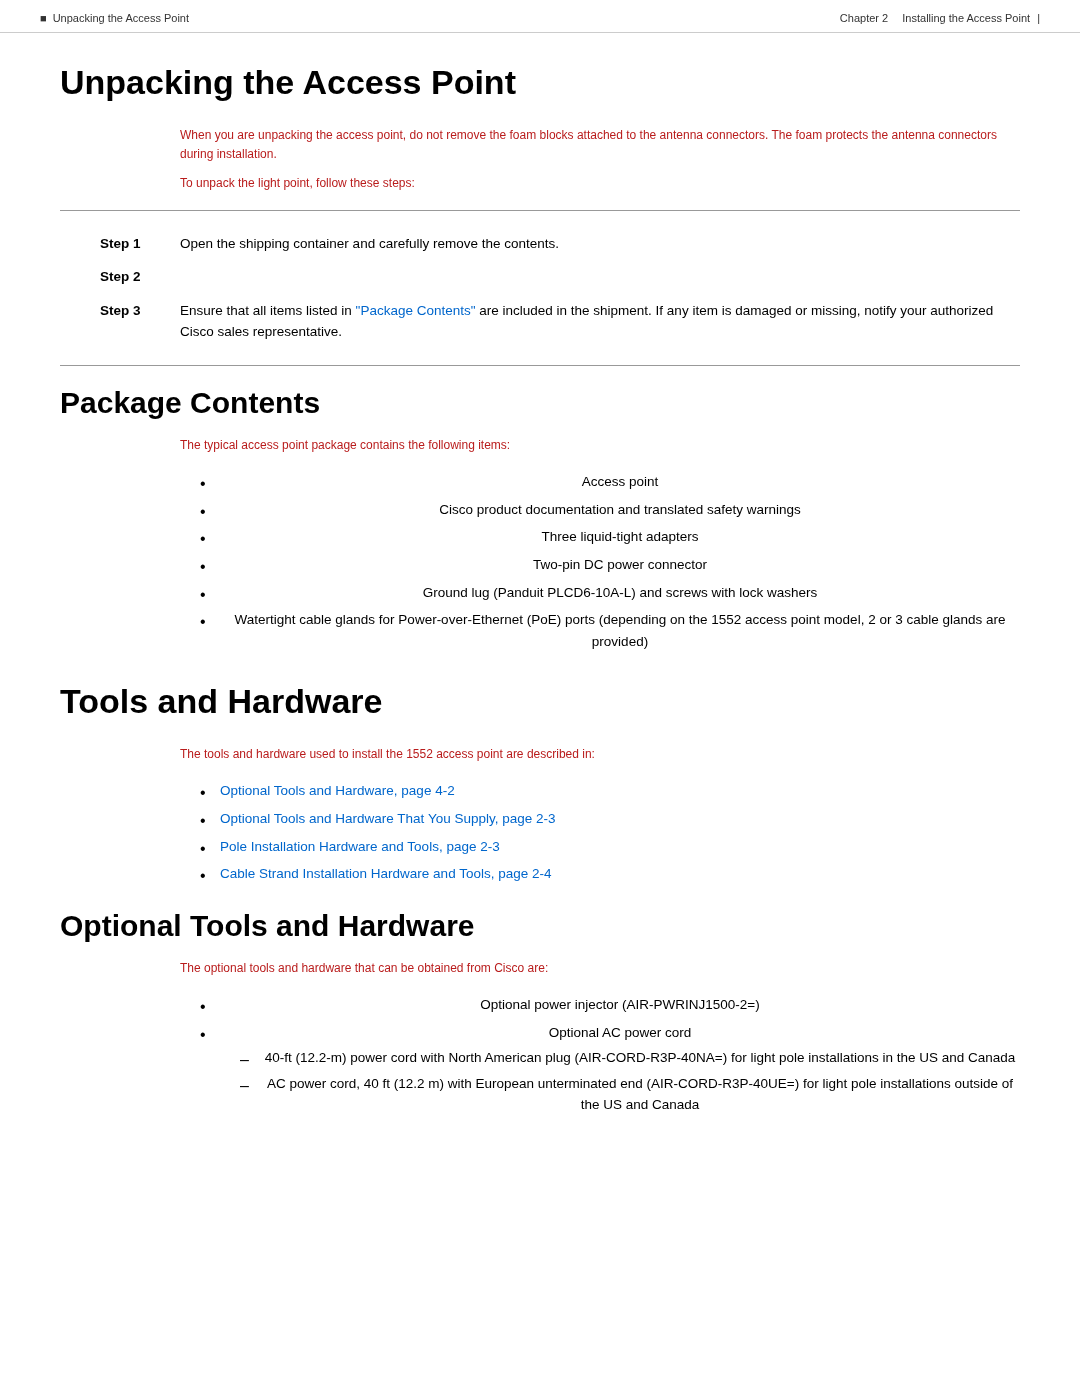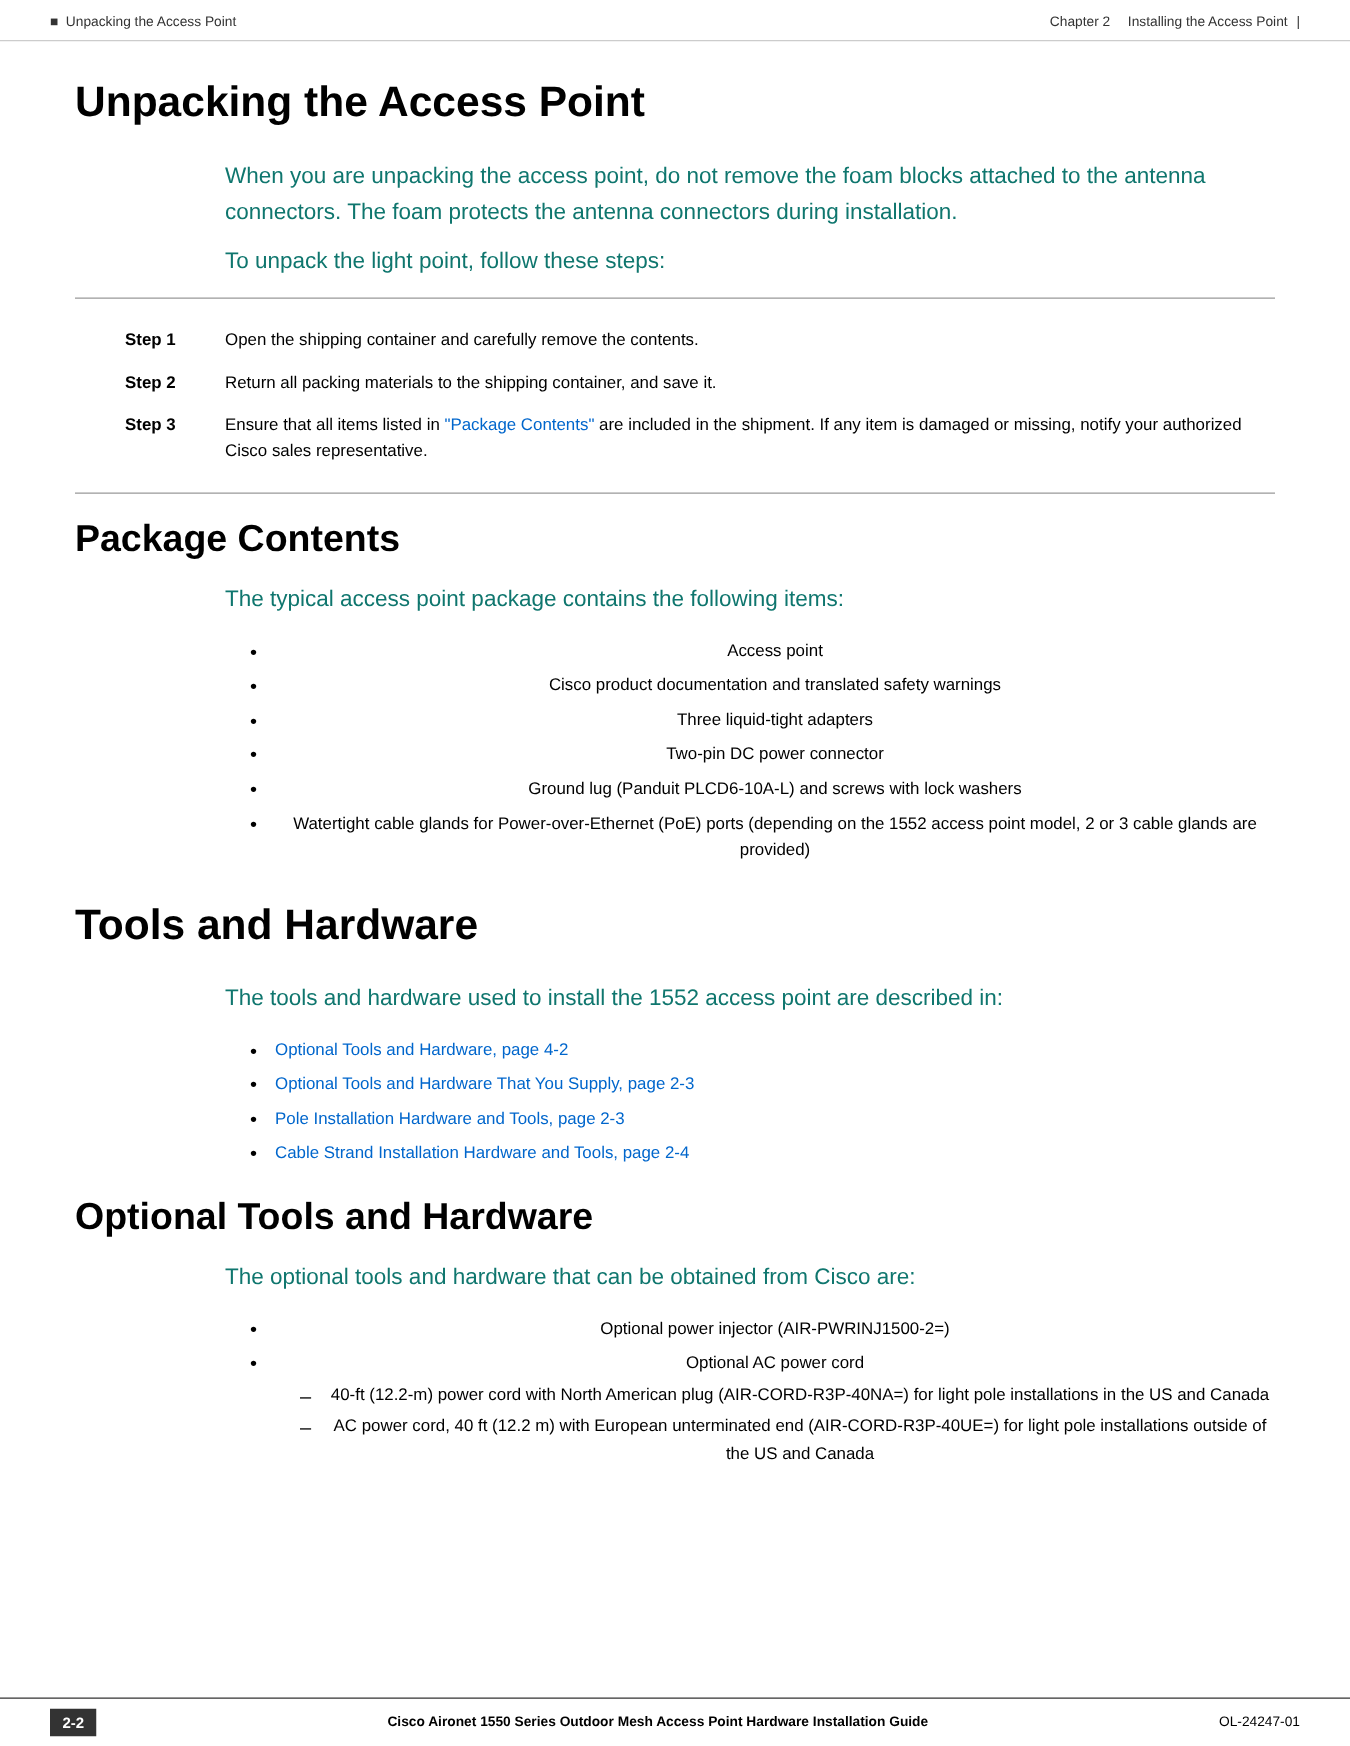--- a/index.html
+++ b/index.html
@@ -71,23 +71,23 @@
       font-weight: bold;
       color: #000000;
       margin-bottom: 16px;
       margin-top: 20px;
     }
 
     
     .intro-block {
       margin-left: 120px;
       margin-bottom: 16px;
-      font-size: 18px;
-      line-height: 1.6;
-      color: #0f766e;
+      font-size: 12px;
+      line-height: 1.6;
+      color: #b91c1c;
     }
 
     
     .divider {
       border: none;
       border-top: 1px solid #999999;
       margin: 16px 0;
     }
 
     
@@ -249,21 +249,20 @@
 
     <hr class="divider">
 
     <div class="steps-container">
       <div class="step-row">
         <span class="step-label">Step 1</span>
         <span class="step-content">Open the shipping container and carefully remove the contents.</span>
       </div>
       <div class="step-row">
         <span class="step-label">Step 2</span>
-        <span class="step-content">Return all packing materials to the shipping container, and save it.</span>
       </div>
       <div class="step-row">
         <span class="step-label">Step 3</span>
         <span class="step-content">
           Ensure that all items listed in <a class="link-text">"Package Contents"</a> are included in the shipment. If any item is damaged or missing, notify your authorized Cisco sales representative.
         </span>
       </div>
     </div>
 
     <hr class="divider">
@@ -308,21 +307,14 @@
         <span>Optional AC power cord</span>
         <ul class="sub-bullet-list">
           <li>40-ft (12.2-m) power cord with North American plug (AIR-CORD-R3P-40NA=) for light pole installations in the US and Canada</li>
           <li>AC power cord, 40 ft (12.2 m) with European unterminated end (AIR-CORD-R3P-40UE=) for light pole installations outside of the US and Canada</li>
         </ul>
       </li>
     </ul>
 
   </div>
 
-  <div class="page-footer">
-    <div class="footer-page-num">2-2</div>
-    <div class="footer-center">
-      <strong>Cisco Aironet 1550 Series Outdoor Mesh Access Point Hardware Installation Guide</strong>
-    </div>
-    <div class="footer-right">OL-24247-01</div>
-  </div>
 
 </div>
 
 </body></html>

